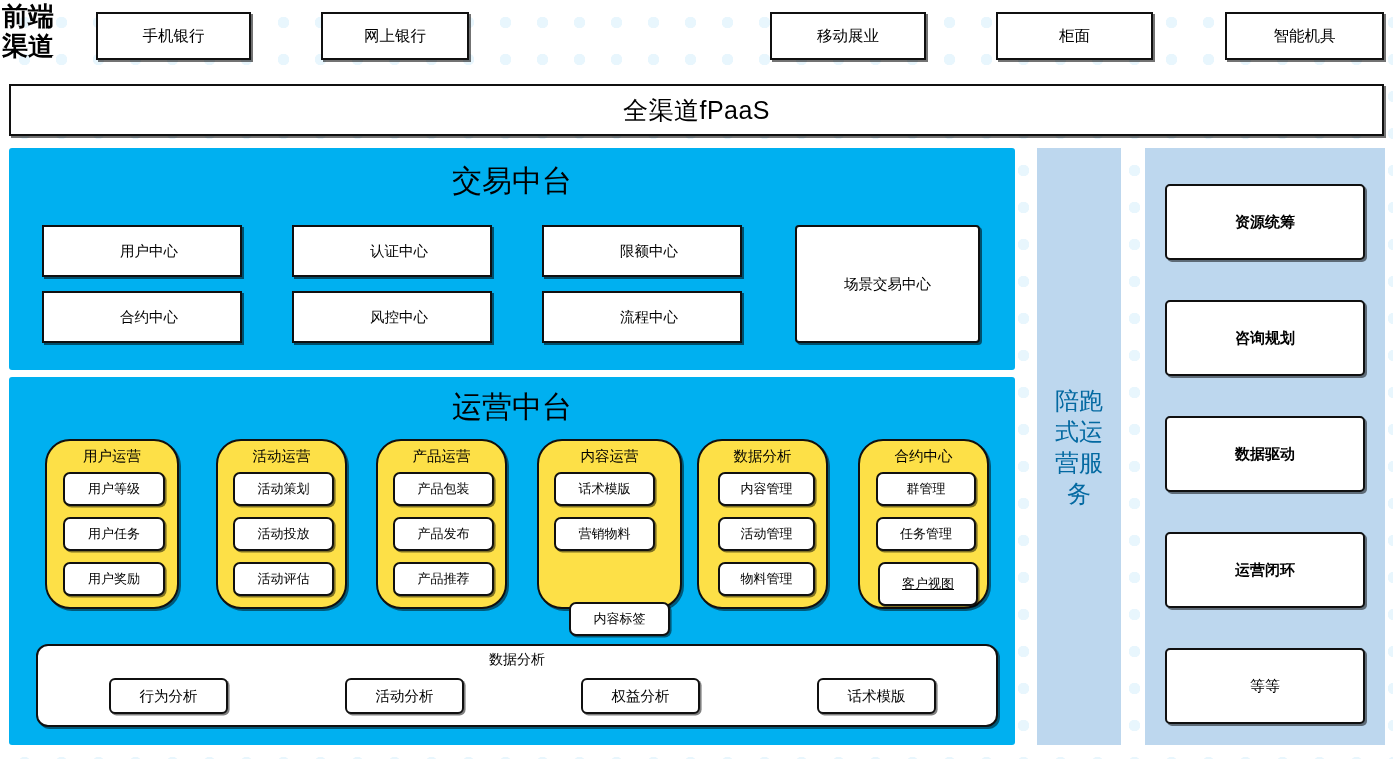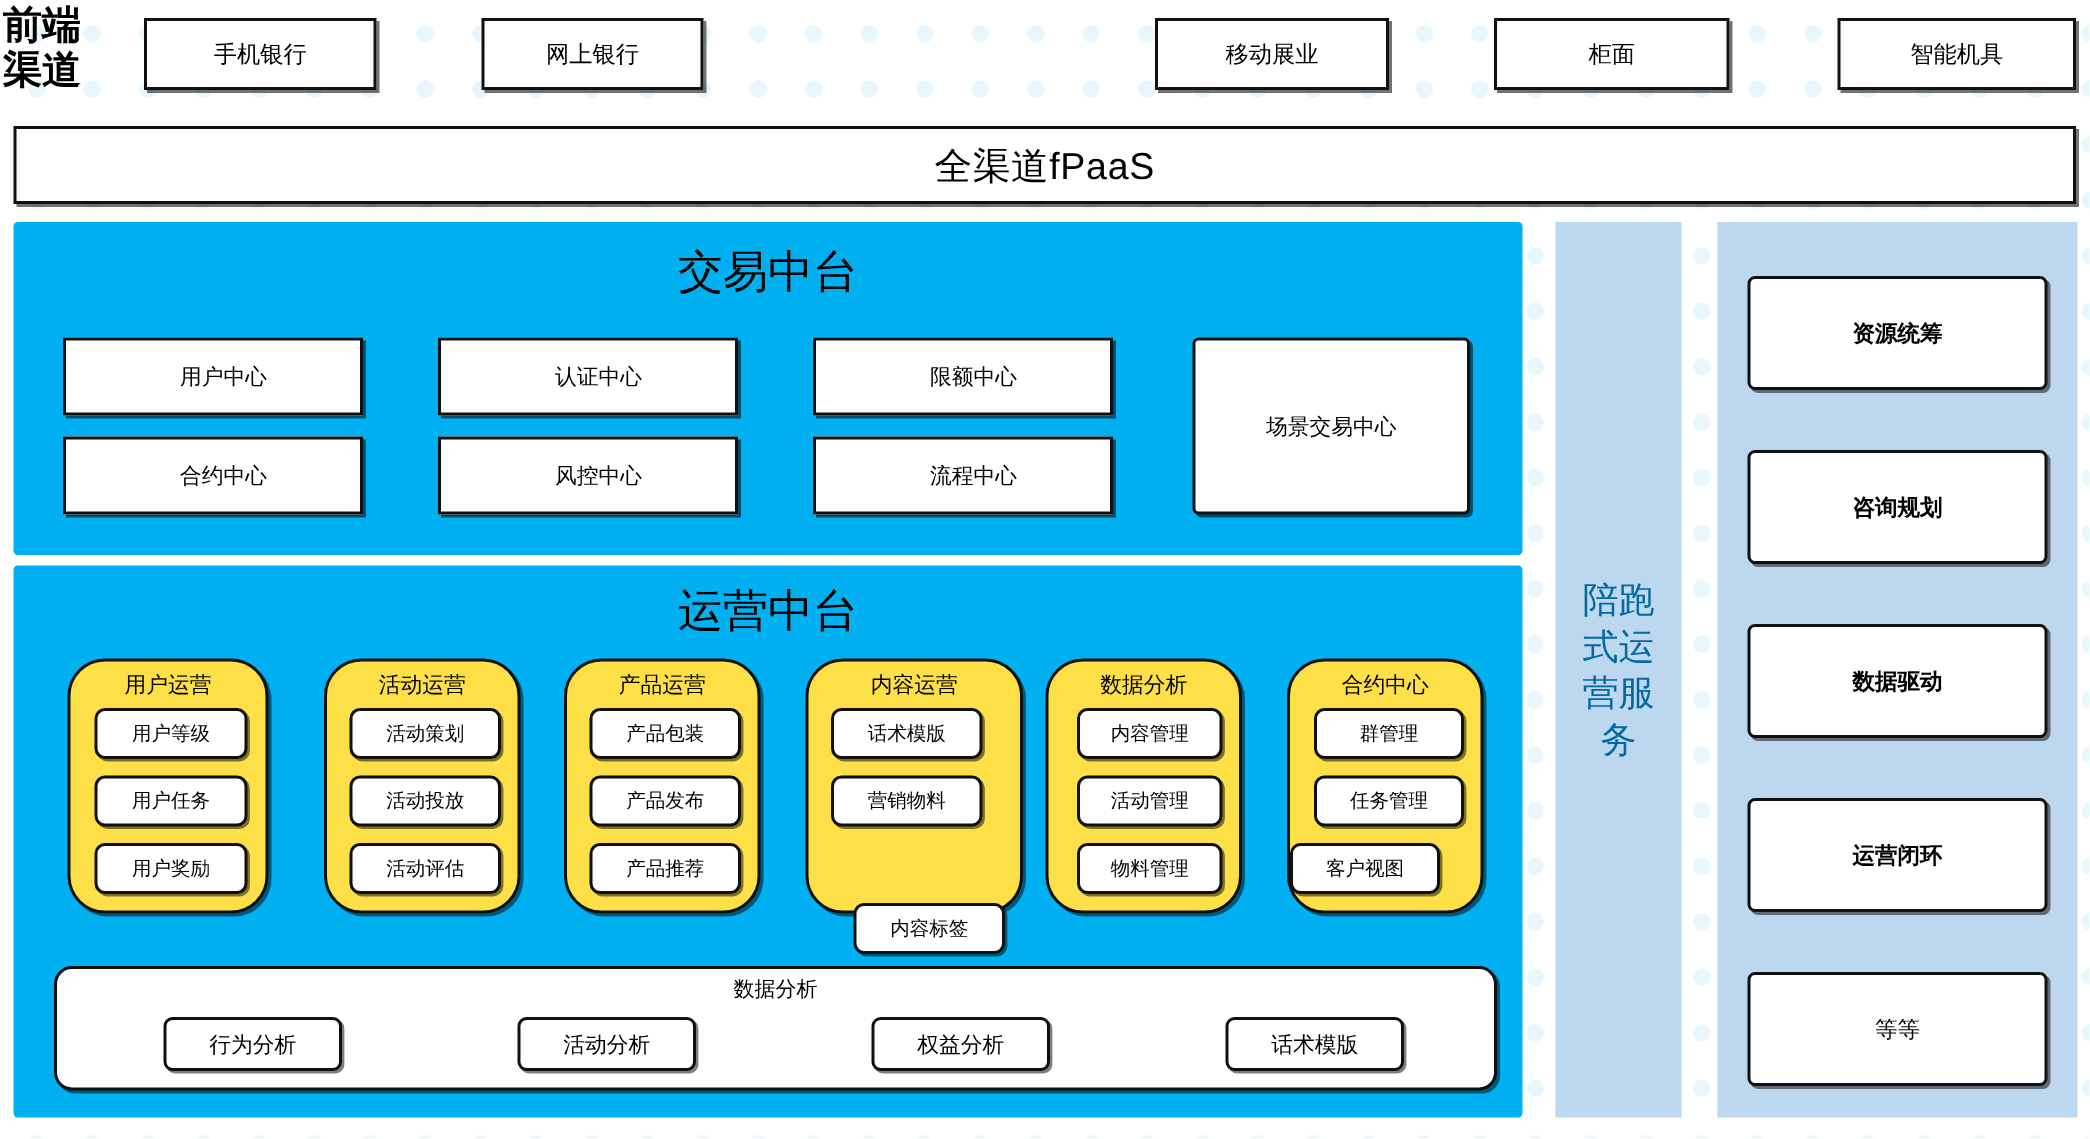--- a/index.html
+++ b/index.html
@@ -276,21 +276,21 @@
       <div class="group-title">数据分析</div>
       <div class="chip" style="left:19px;top:31px;width:97px;height:34px;">内容管理</div>
       <div class="chip" style="left:19px;top:76px;width:97px;height:34px;">活动管理</div>
       <div class="chip" style="left:19px;top:121px;width:97px;height:34px;">物料管理</div>
     </div>
 
     <div class="group" style="left:849px;top:62px;width:131px;height:170px;">
       <div class="group-title">合约中心</div>
       <div class="chip" style="left:16px;top:31px;width:100px;height:34px;">群管理</div>
       <div class="chip" style="left:16px;top:76px;width:100px;height:34px;">任务管理</div>
-      <div class="chip" style="left:0;top:121px;width:100px;height:34px;">客户视图</div>
+      <div class="chip" style="left:18px;top:121px;width:100px;height:44px;text-decoration:underline;">客户视图</div>
     </div>
   </div>
 
   <div id="analysis">
     <div id="analysis-title">数据分析</div>
     <div class="ana-chip" style="left:71px;">行为分析</div>
     <div class="ana-chip" style="left:307px;">活动分析</div>
     <div class="ana-chip" style="left:543px;">权益分析</div>
     <div class="ana-chip" style="left:779px;">话术模版</div>
   </div>

